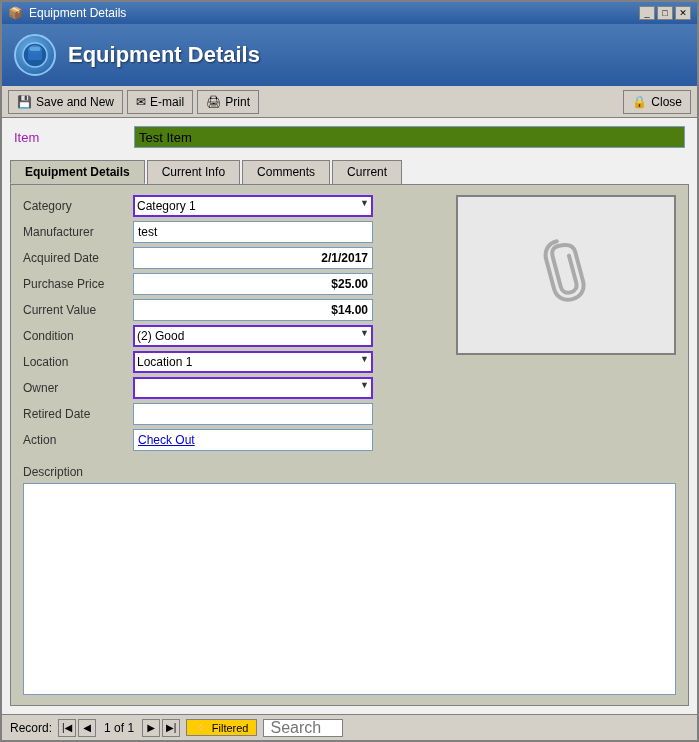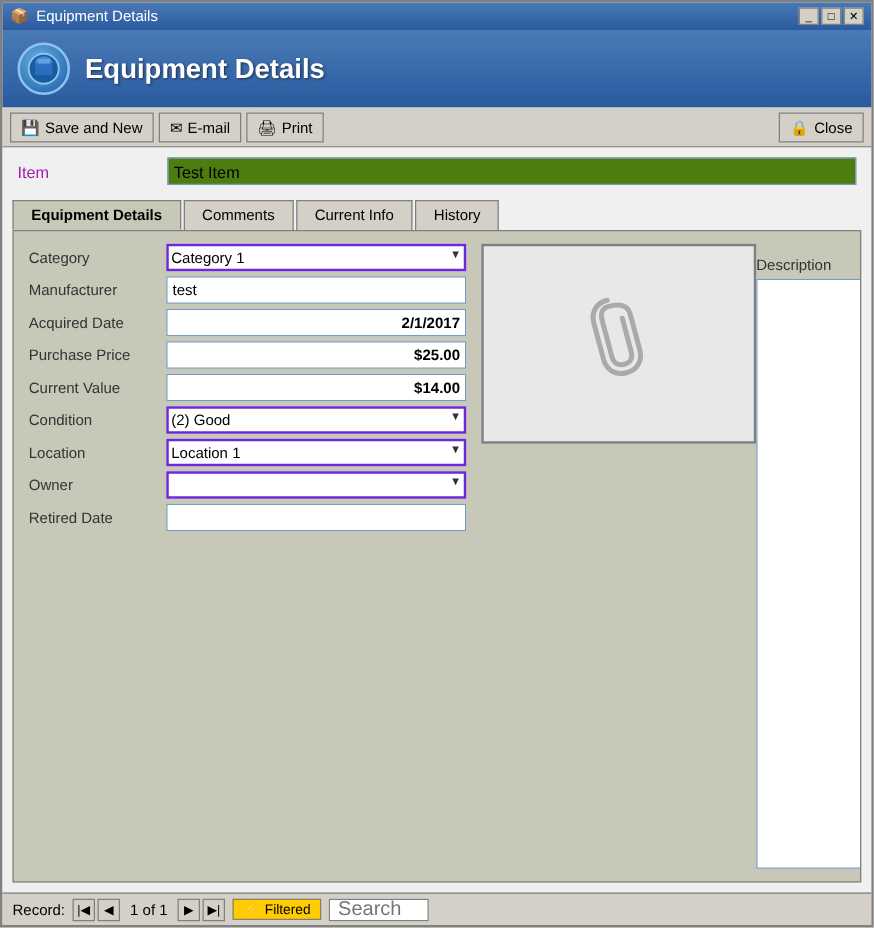--- a/index.html
+++ b/index.html
@@ -176,21 +176,21 @@
       border-bottom: 1px solid #c8c8b8;
       z-index: 1;
     }
 
     .tab-content {
       border: 1px solid #808080;
       background: #c8c8b8;
       flex: 1;
       padding: 10px 12px;
       display: flex;
-      flex-direction: row;
+      flex-direction: column;
       overflow: hidden;
     }
 
     .form-grid {
       display: flex;
       gap: 12px;
       flex-shrink: 0;
     }
 
     .form-fields {
@@ -403,23 +403,23 @@
   </div>
 
   <div class="item-row">
     <div class="item-label">Item</div>
     <input class="item-input" type="text" value="Test Item" style="">
   </div>
 
   <div class="tabs-area">
     <div class="tab-bar">
       <div class="tab active">Equipment Details</div>
+      <div class="tab">Current Info</div>
       <div class="tab">Comments</div>
-      <div class="tab">Current Info</div>
-      <div class="tab">History</div>
+      <div class="tab">Current</div>
     </div>
 
     <div class="tab-content">
       <div class="form-grid">
 
         <div class="form-fields">
 
           <div class="field-row">
             <div class="field-label">Category</div>
             <div class="select-wrapper">
@@ -480,20 +480,26 @@
                 <option value=""></option>
               </select>
             </div>
           </div>
 
           <div class="field-row">
             <div class="field-label">Retired Date</div>
             <input class="field-input" type="text" value="" style="">
           </div>
 
+          <div class="field-row">
+            <div class="field-label">Action</div>
+            <div style="width:240px; height:22px; border:1px solid #7a9abf; background:white; padding:2px 4px;">
+              <span class="action-link">Check Out</span>
+            </div>
+          </div>
 
         </div>
 
         <div class="image-box">
           <div class="paperclip-icon">
             <svg width="40" height="70" viewBox="0 0 40 70">
               <path d="M20 5 C10 5, 5 12, 5 20 L5 50 C5 60, 12 65, 20 65 C28 65, 35 60, 35 50 L35 20 C35 15, 32 10, 20 10 C13 10, 12 15, 12 20 L12 50 C12 55, 15 58, 20 58 C25 58, 28 55, 28 50 L28 22" stroke="#aaaaaa" stroke-width="4" fill="none" stroke-linecap="round"></path>
             </svg>
           </div>
         </div>

